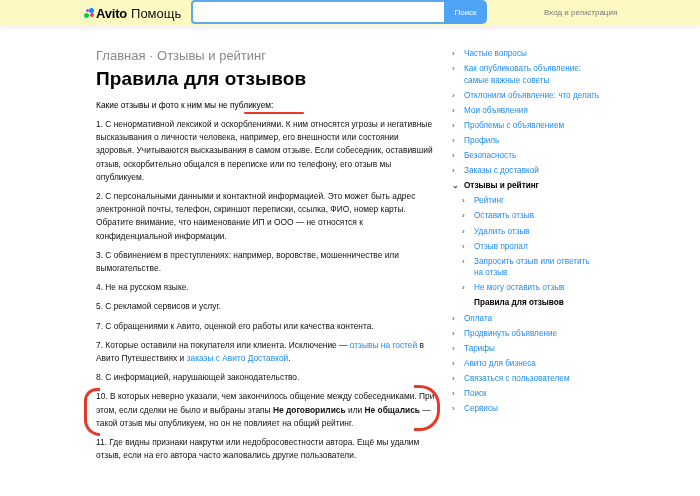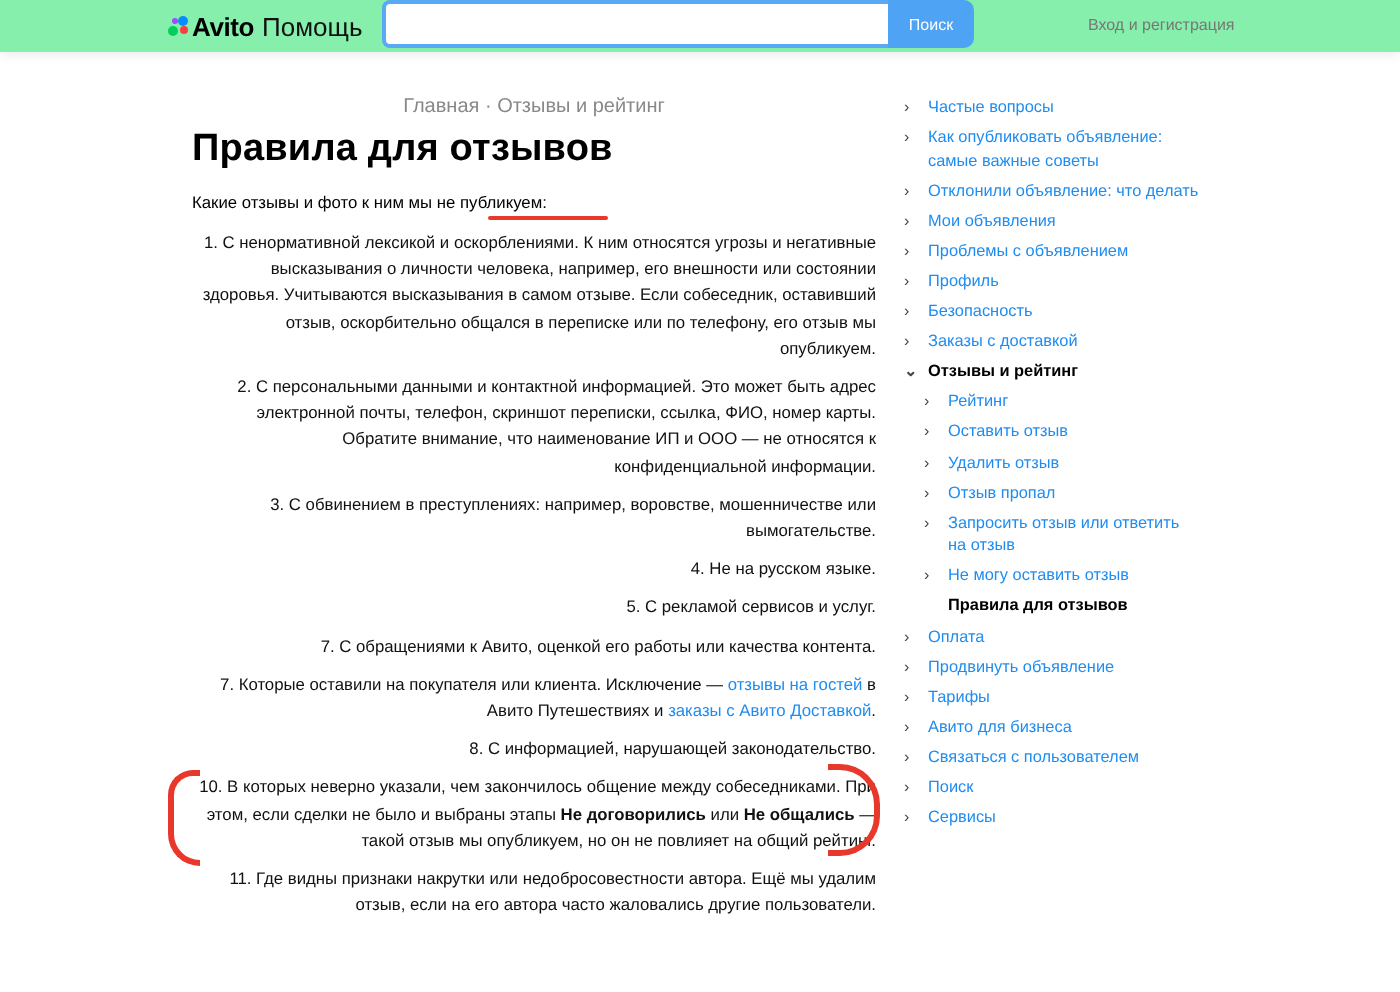--- a/index.html
+++ b/index.html
@@ -1,21 +1,21 @@
 <!DOCTYPE html>
 <html><head>
 <meta charset="utf-8">
 <style>
   * { box-sizing: border-box; margin: 0; padding: 0; }
   html, body { width: 700px; height: 496px; overflow: hidden; background: #fff; }
   body { font-family: "Liberation Sans", sans-serif; color: #000; position: relative; }
 
   .header {
     position: absolute; left: 0; top: 0; width: 700px; height: 26px;
-    background: #86efac; box-shadow: 0 2px 5px rgba(0,0,0,0.07);
+    background: #fef9c3; box-shadow: 0 2px 5px rgba(0,0,0,0.07);
   }
   .logo { position: absolute; left: 84px; top: 5px; display: flex; align-items: center; height: 16px; }
   .logo-dots { position: relative; width: 11px; height: 11px; margin-right: 1px; }
   .logo-dots span { position: absolute; border-radius: 50%; }
   .d1 { left: 0; top: 5px; width: 5px; height: 5px; background: #00d05b; }
   .d2 { left: 5px; top: 0; width: 5px; height: 5px; background: #0a8cff; }
   .d3 { left: 6px; top: 5px; width: 4px; height: 4px; background: #ff3d3d; }
   .d4 { left: 2px; top: 1px; width: 3px; height: 3px; background: #9b4dff; }
   .logo-avito { font-weight: bold; font-size: 13px; letter-spacing: -0.2px; }
   .logo-help { font-size: 13px; margin-left: 4px; color: #111; }
@@ -25,28 +25,28 @@
     width: 253px; height: 24px; border: 2px solid #5aa9f5; border-right: none;
     border-radius: 4px 0 0 4px; background: #fff; outline: none;
   }
   .search-btn {
     width: 43px; height: 24px; background: #4ea3f5; color: #fff; border: none;
     font-size: 8px; border-radius: 0 5px 5px 0; font-family: "Liberation Sans", sans-serif;
   }
   .login-link { position: absolute; left: 544px; top: 8px; font-size: 8px; color: #777; }
 
   .main { position: absolute; left: 96px; top: 48px; width: 342px; }
-  .breadcrumb { font-size: 10px; color: #888; text-align: center; }
+  .breadcrumb { font-size: 13px; color: #888; }
   .page-title { font-size: 19px; font-weight: bold; margin-top: 5px; letter-spacing: 0.1px; }
   .intro { font-size: 8.4px; margin-top: 10px; position: relative; display: inline-block; }
   .underline {
     position: absolute; left: 148px; top: 12px; width: 60px; height: 2px;
     background: #e8382c; border-radius: 1px;
   }
-  .rule { font-size: 8.4px; line-height: 13.2px; margin-top: 6px; color: #111; text-align: right; }
+  .rule { font-size: 8.4px; line-height: 13.2px; margin-top: 6px; color: #111; }
   .rule a { color: #1e8cf0; text-decoration: none; }
   .rule b { font-weight: bold; }
   .rule-10 { position: relative; }
 
   .bracket { position: absolute; border: 3px solid #e8382c; }
   .bracket-left {
     left: -12px; top: -2px; width: 16px; height: 48px;
     border-right: none; border-radius: 14px 0 0 18px;
   }
   .bracket-right {

